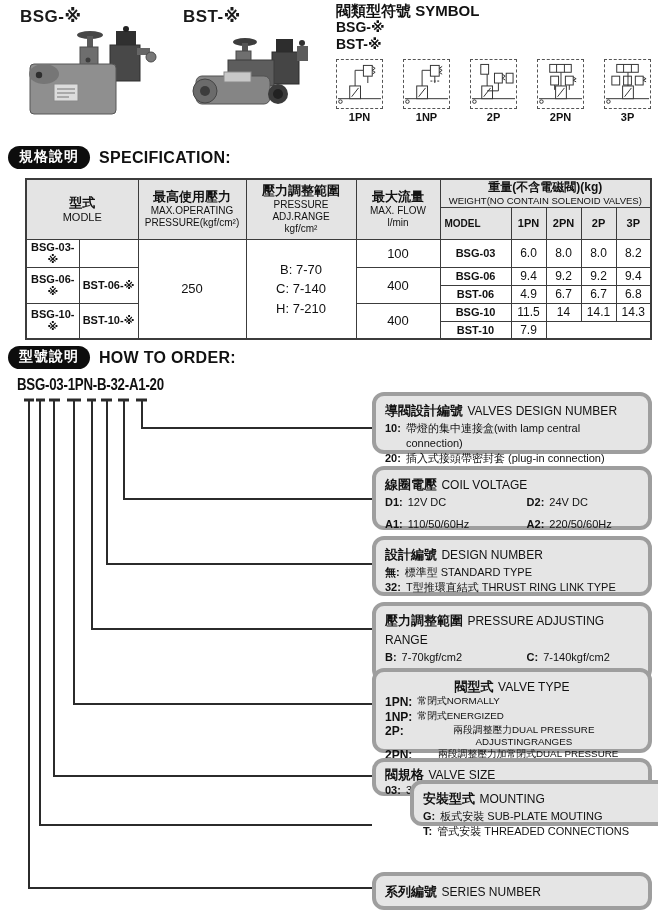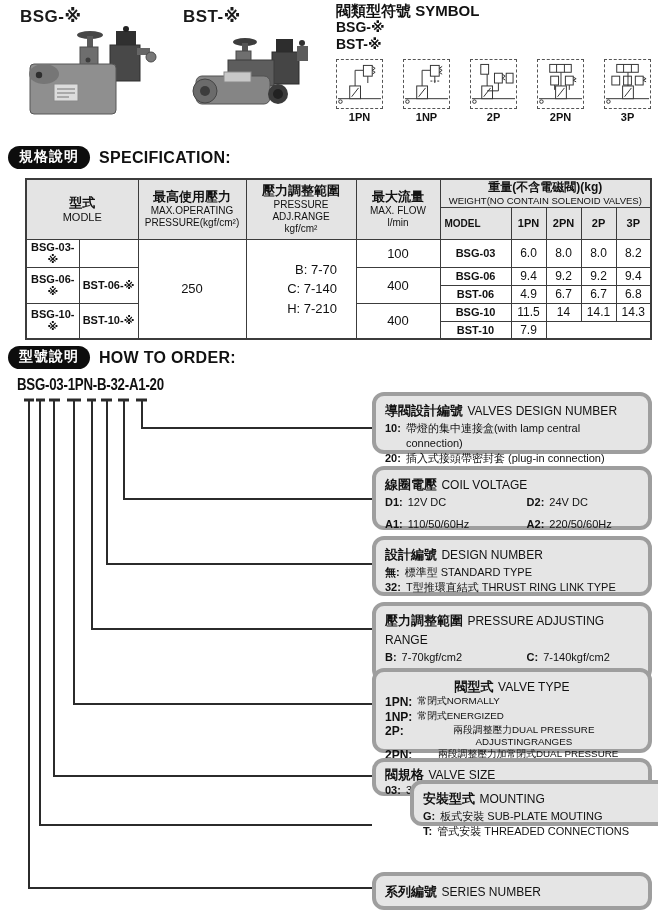--- a/index.html
+++ b/index.html
@@ -41,21 +41,21 @@
   .wtitle .he { font-size:9.5px; }
   tr.h2 th { font-size:11px; font-weight:700; }
   .diag { position:relative; background:
       linear-gradient(to bottom right, #e4e4e4 48.8%, #3c3c3c 48.8%, #3c3c3c 51.2%, #e4e4e4 51.2%); }
   .diag .t { position:absolute; top:2px; right:4px; font-size:10px; font-weight:700;margin-top:32px; }
   .diag .m { position:absolute; bottom:10px; left:4px; font-size:10px; font-weight:700; }
   td.model { font-size:11px; font-weight:700; }
   td.num { font-size:13px; }
   td.wnum { font-size:12px; }
   td.range { font-size:13px; }
-  td.range .rline { text-align:right; display:block; width:72px; margin:0 auto; line-height:1.5; }
+  td.range .rline { text-align:center; display:block; width:72px; margin:0 auto; line-height:1.5; }
 
   
   .code { position:absolute; left:17px; top:375px; font-size:17px; font-weight:800;
           letter-spacing:-.3px; transform:scaleX(.78); transform-origin:left top; white-space:nowrap; }
   svg.connectors { position:absolute; left:0; top:0; width:658px; height:912px; z-index:1;
           pointer-events:none; }
   .obox { position:absolute; left:372px; width:280px; border:4px solid #9e9e9e; border-radius:12px;
           background:#e5e5e5; z-index:2; padding:4px 9px; }
   .obox .ot { line-height:1.2; margin-bottom:2px; }
   .obox .ot .zh { font-size:13px; font-weight:700; }

